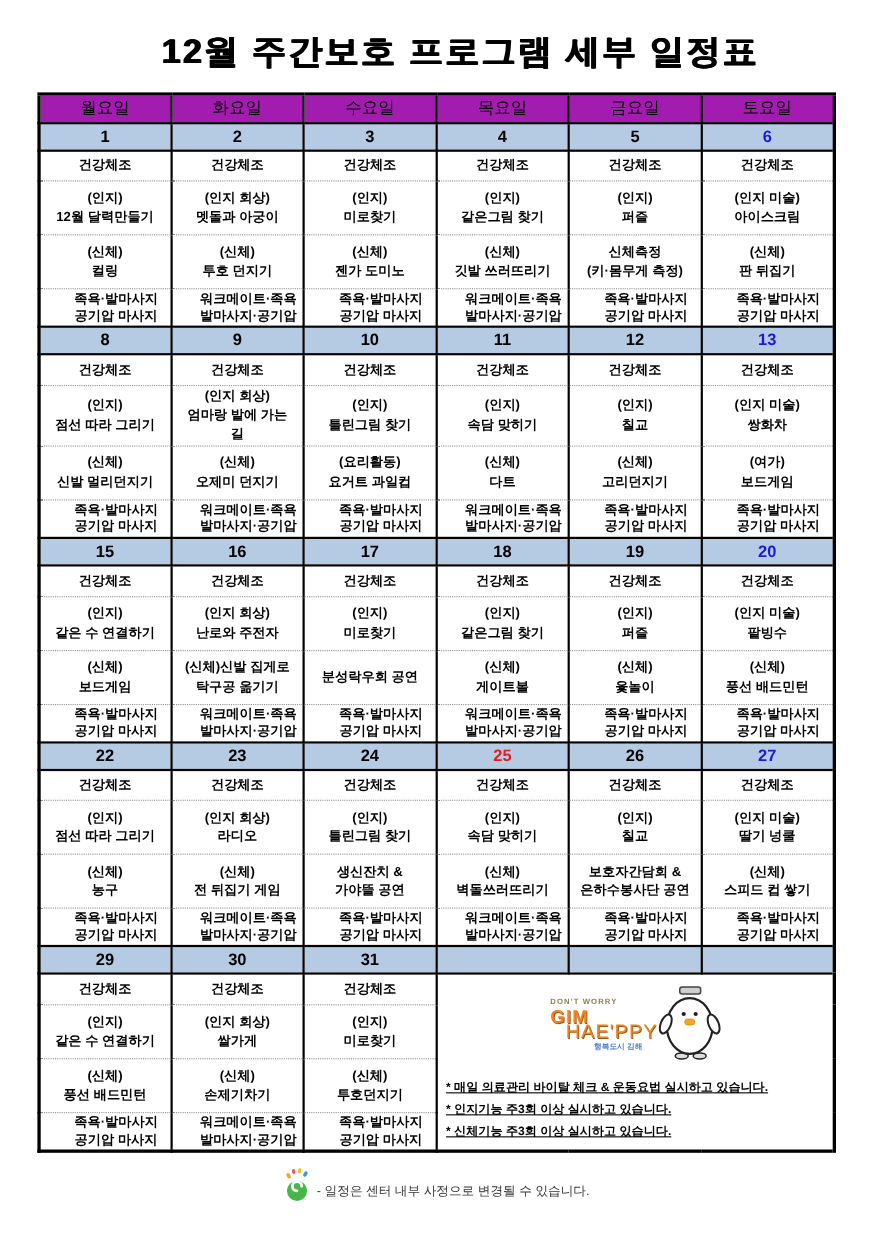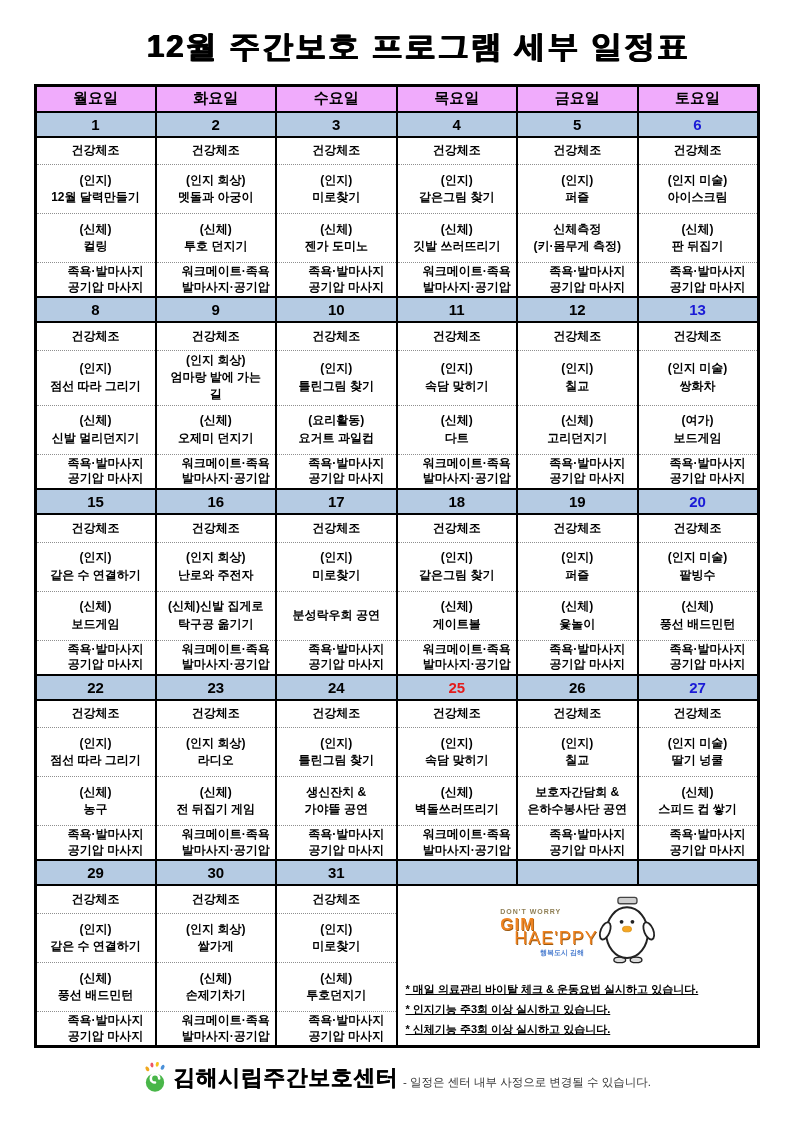--- a/index.html
+++ b/index.html
@@ -20,21 +20,21 @@
     width:726px; margin:0 auto;
     border:3px solid #000;
   }
   th, td {
     border-left:2px solid #000; border-right:2px solid #000;
     text-align:center; vertical-align:middle; padding:1px 2px;
     overflow:hidden;
   }
   thead th {
     border:2px solid #000; border-top:3px solid #000;
-    background:#f0abfc; height:26px; font-size:15px; font-weight:700;
+    background:#a21caf; height:26px; font-size:15px; font-weight:400;
   }
   tr.r-date td {
     border-top:2px solid #000; border-bottom:2px solid #000;
     background:#b5cbe3; height:25px; font-size:15px; font-weight:800;
   }
   tr.r-date td.blue { color:#1a1ad6; }
   tr.r-date td.red  { color:#e31b1b; }
   tr.r-ex  td { height:28px; border-bottom:1px dotted #8f8f8f; }
   tr.r-cog td { height:49px; border-bottom:1px dotted #8f8f8f; }
   tr.r-phy td { height:49px; border-bottom:1px dotted #8f8f8f; }
@@ -601,15 +601,14 @@
 
 <div class="footer">
   <svg width="26" height="32" viewBox="0 0 34 42">
     <ellipse cx="7" cy="9" rx="2.2" ry="3.4" fill="#f0a71f" transform="rotate(-30 7 9)"></ellipse>
     <ellipse cx="13" cy="4" rx="2.0" ry="3.2" fill="#ed5565" transform="rotate(-10 13 4)"></ellipse>
     <ellipse cx="20" cy="3" rx="2.0" ry="3.2" fill="#f6c31c" transform="rotate(10 20 3)"></ellipse>
     <ellipse cx="27" cy="7" rx="2.2" ry="3.4" fill="#4a90d9" transform="rotate(30 27 7)"></ellipse>
     <circle cx="17" cy="27" r="12" fill="#49b649"></circle>
     <path d="M17 27 a5.5 5.5 0 1 1 5.5 -5.5" stroke="#ffffff" stroke-width="3.4" fill="none" stroke-linecap="round"></path>
   </svg>
-  <span class="center-name">김해시립주간보호센터</span>
   <span class="footer-note">- 일정은 센터 내부 사정으로 변경될 수 있습니다.</span>
 </div>
 
 </body></html>

